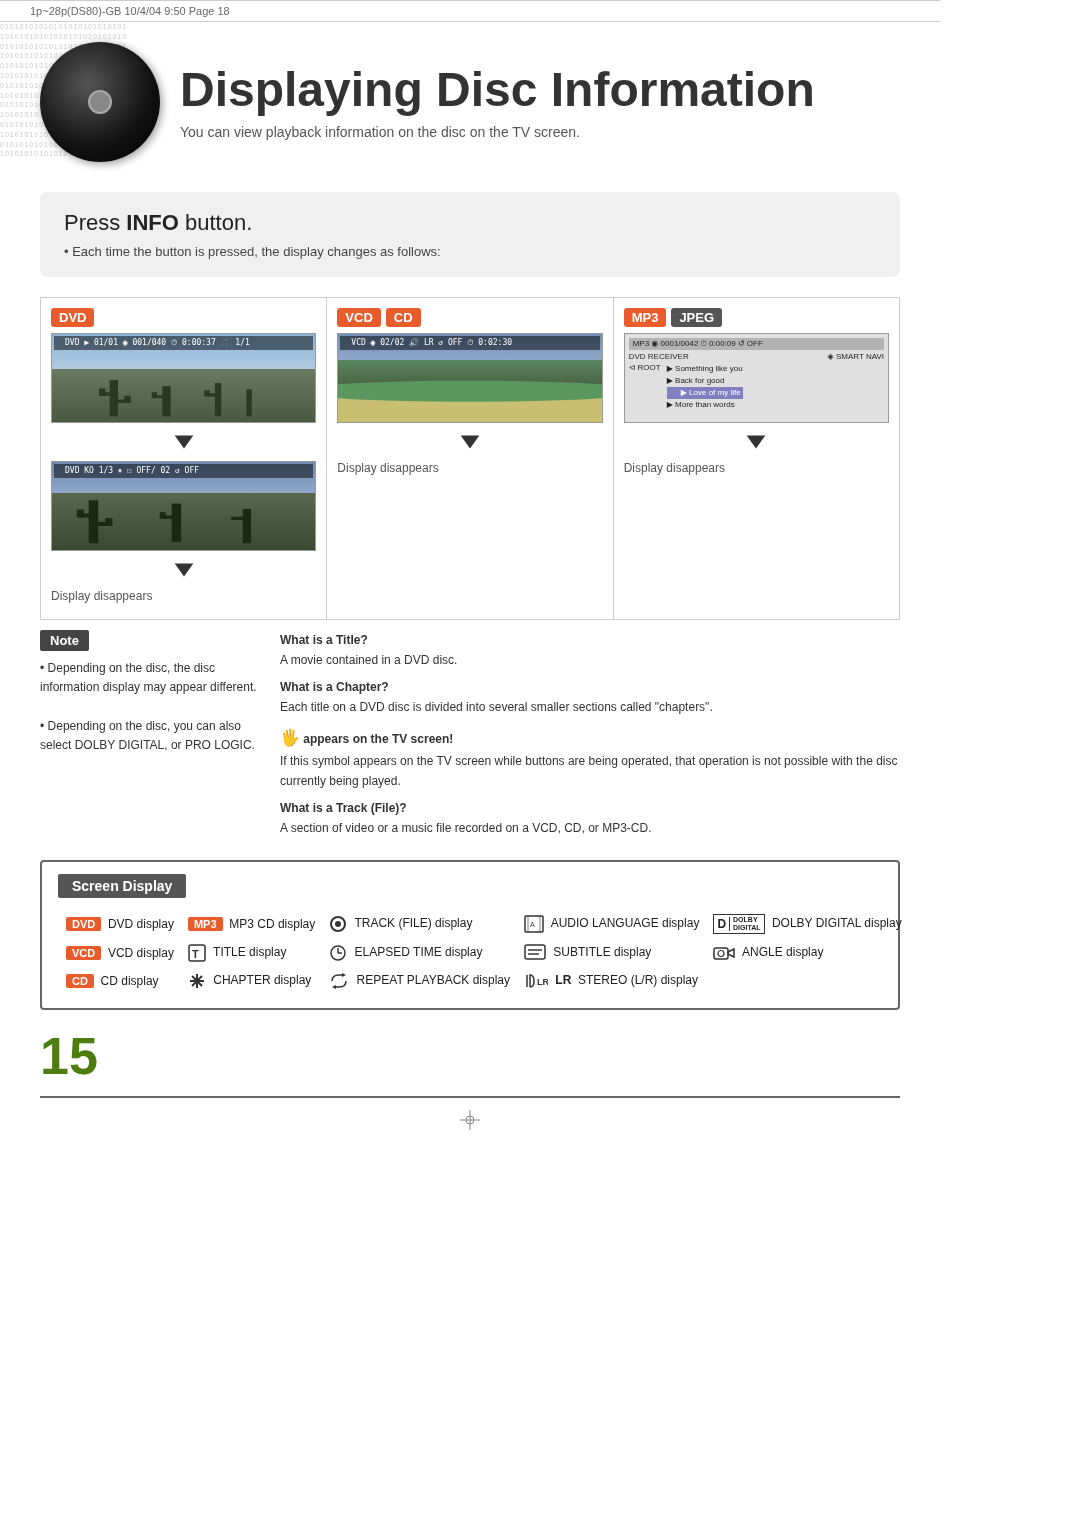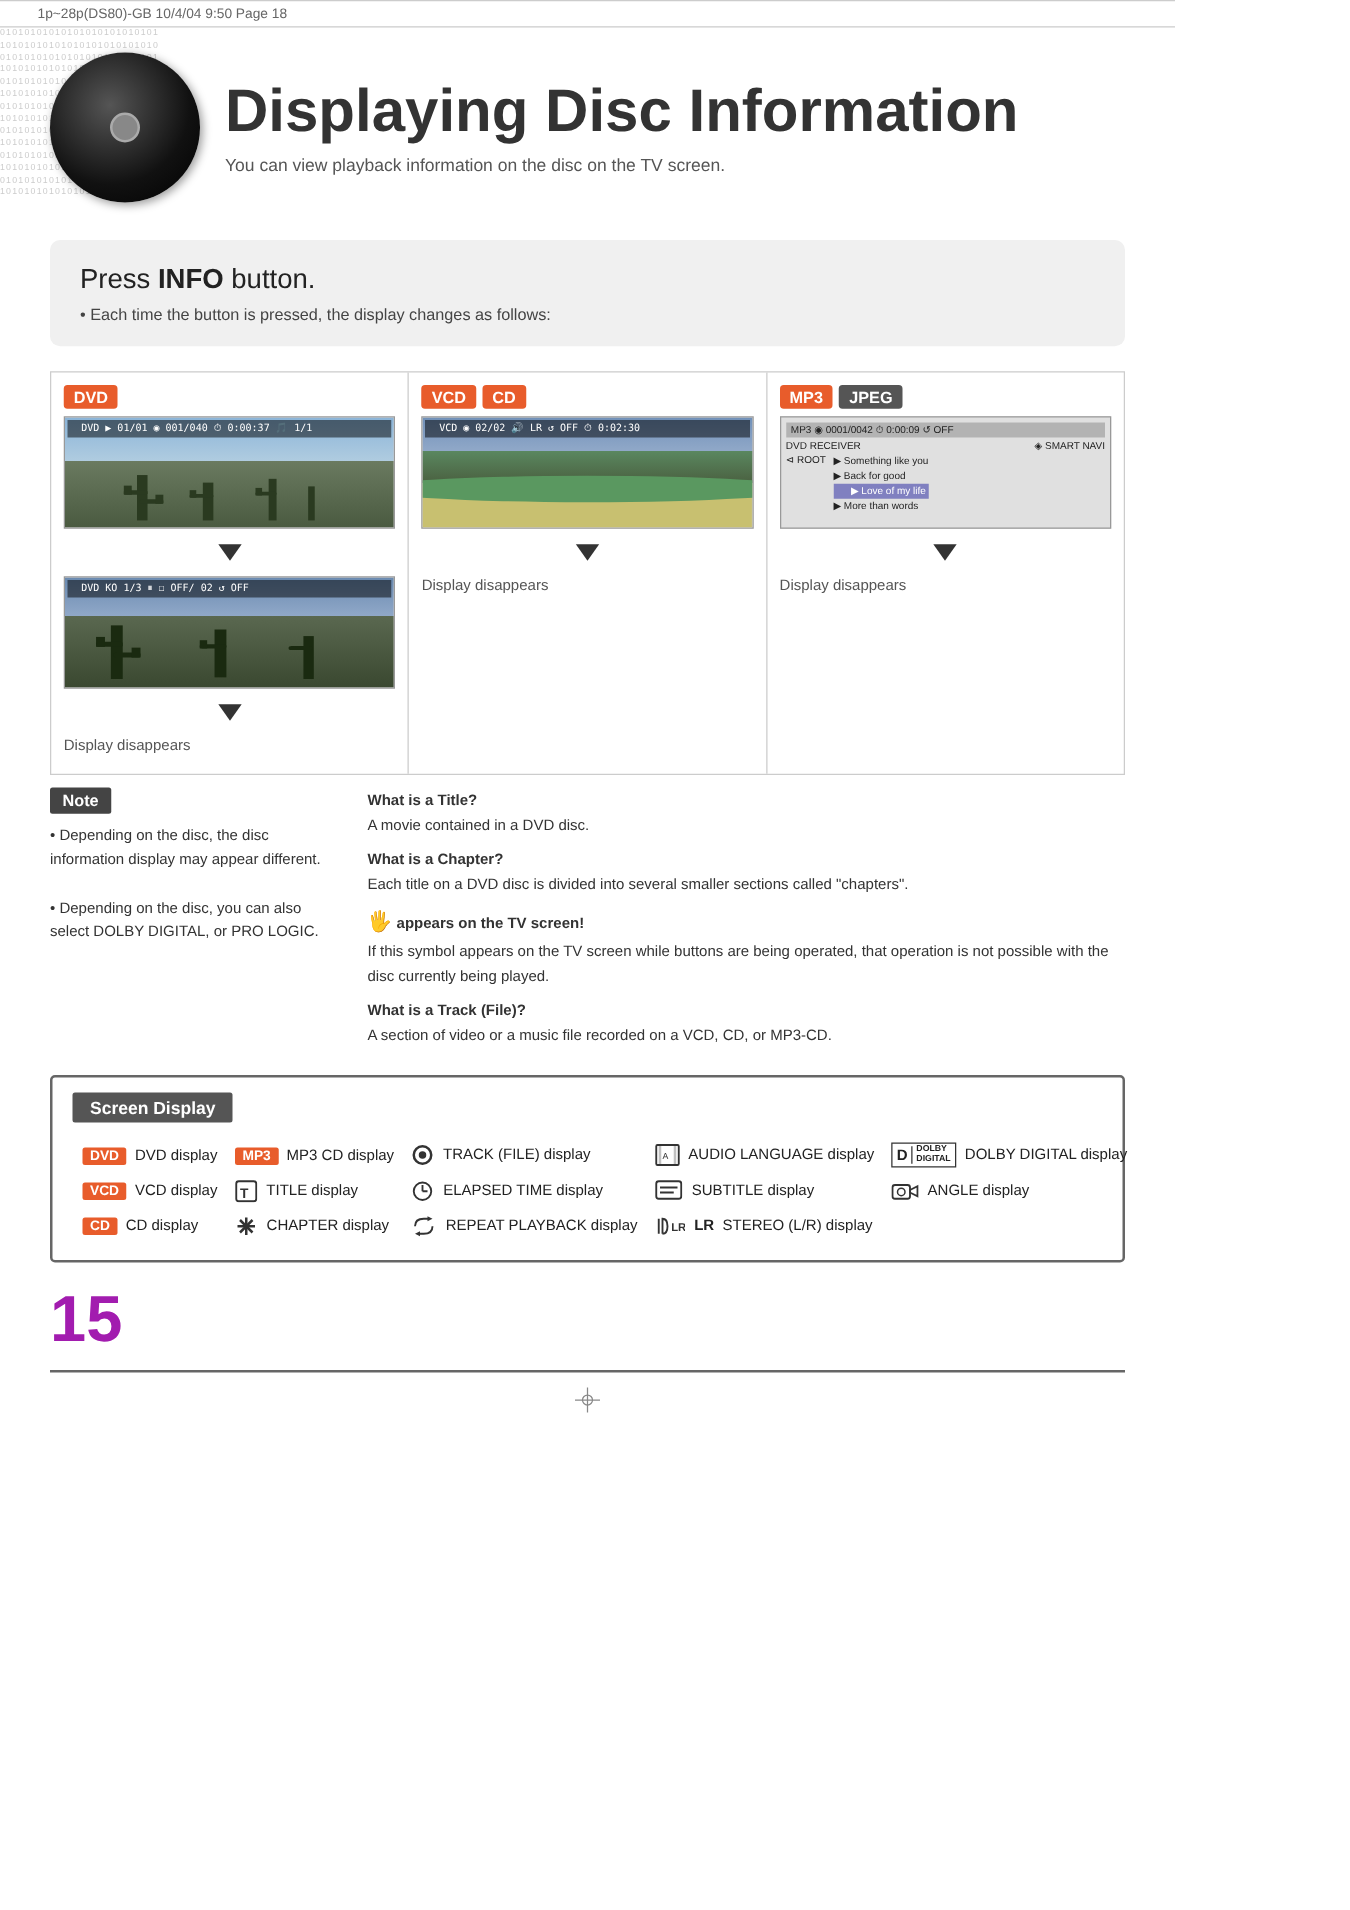--- a/index.html
+++ b/index.html
@@ -213,21 +213,21 @@
       font-size: 12px;
       color: #555;
       margin-top: 4px;
       padding-bottom: 6px;
     }
 
     
     .bottom-content {
       display: flex;
       margin: 10px 40px;
-      gap: 34px;
+      gap: 20px;
     }
 
     .note-box {
       flex: 0 0 220px;
     }
 
     .note-header {
       background: #444;
       color: #fff;
       font-weight: bold;
@@ -295,21 +295,21 @@
     }
 
     .sd-badge-dvd { background: #e85c2b; }
     .sd-badge-vcd { background: #e85c2b; }
     .sd-badge-cd  { background: #e85c2b; }
     .sd-badge-mp3 { background: #e85c2b; }
 
     .page-number {
       font-size: 52px;
       font-weight: bold;
-      color: #a21caf;
+      color: #4d7c0f;
       margin: 10px 40px;
     }
 
     
     .bottom-border {
       border-bottom: 2px solid #666;
       margin: 0 40px;
     }
 
     .sd-table {

